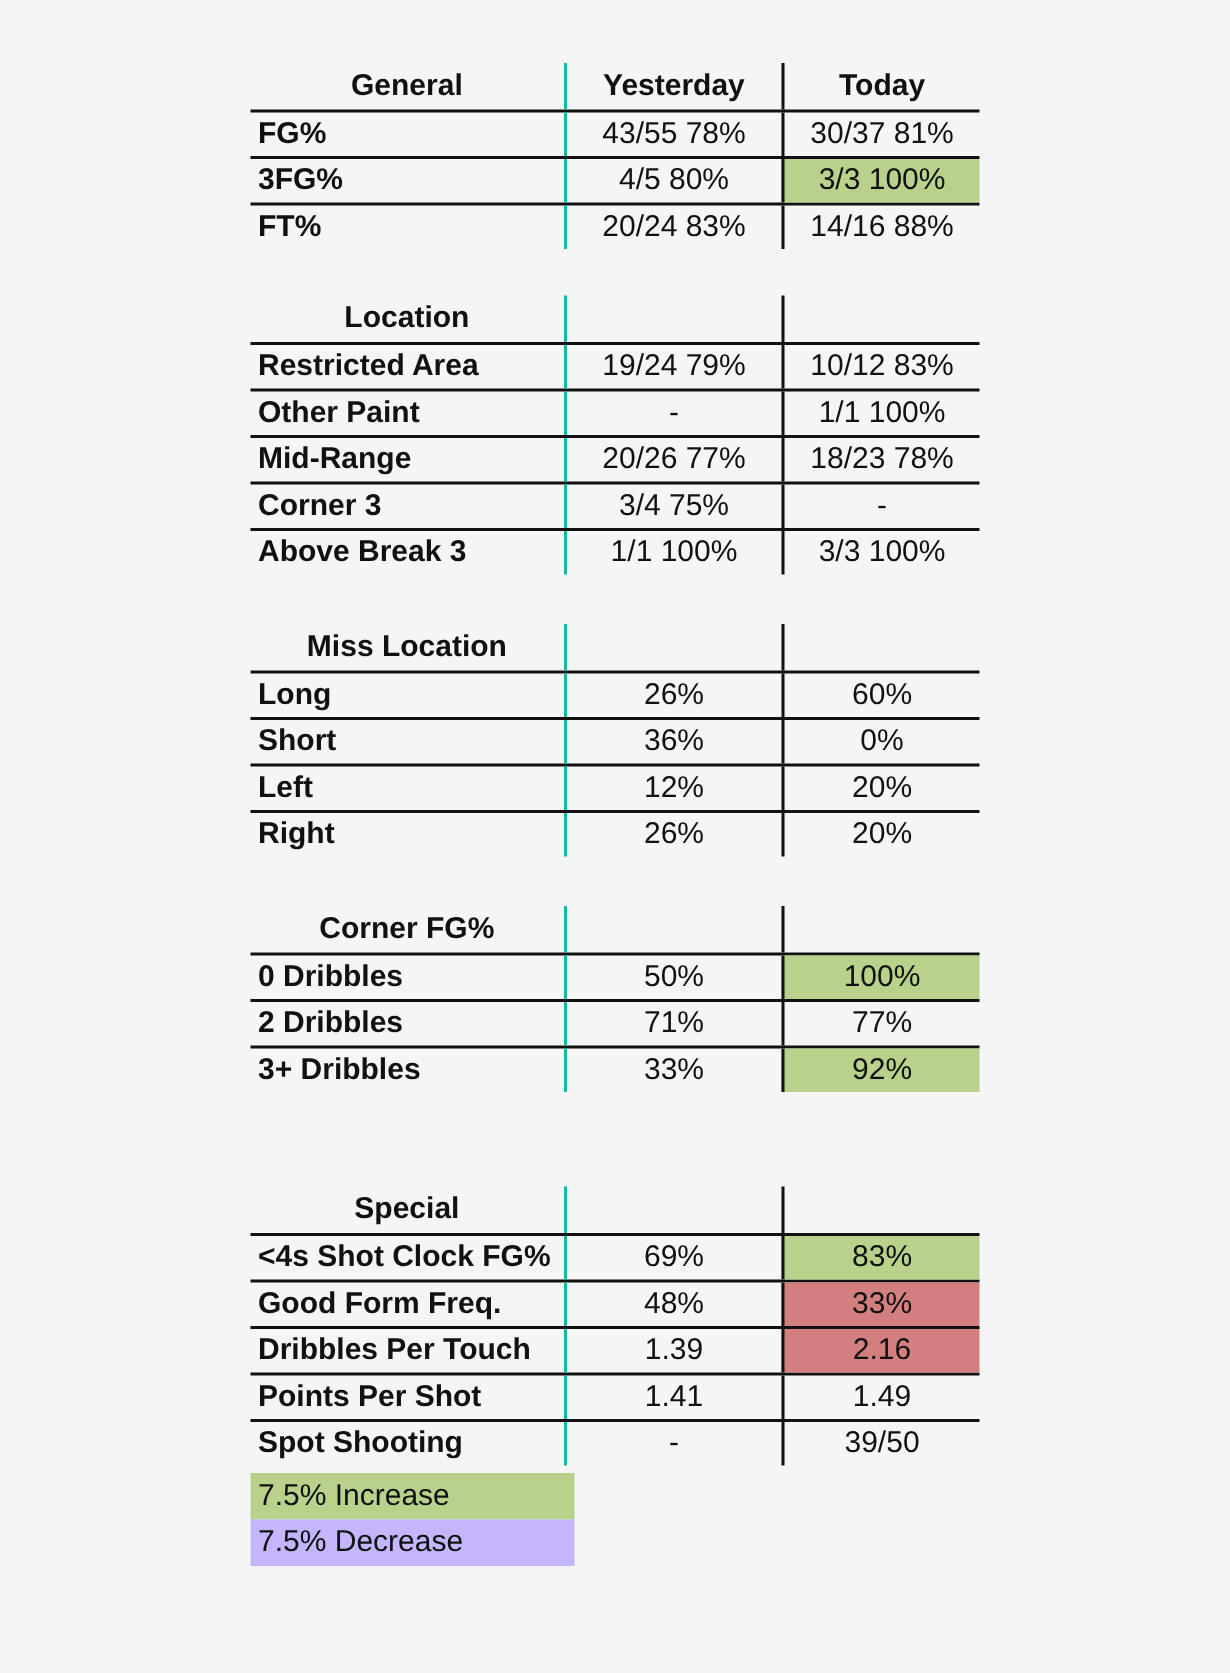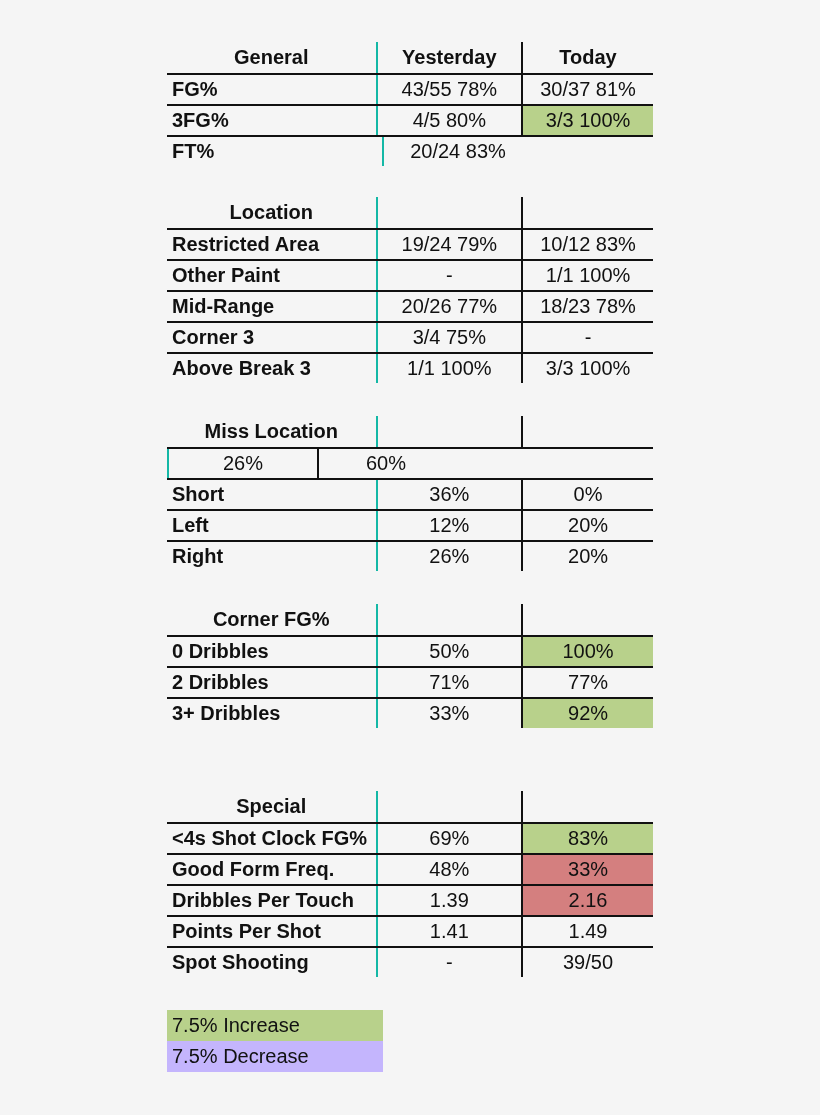--- a/index.html
+++ b/index.html
@@ -6,21 +6,21 @@
   body{width:820px;height:1115px;background:#f5f5f5;position:relative;font-family:"Liberation Sans",sans-serif;color:#111;overflow:hidden;}
   .section{position:absolute;left:167px;width:486px;}
   .row{display:flex;height:31px;align-items:center;box-sizing:border-box;}
   .row.body{border-top:2px solid #111;}
   .c{height:100%;display:flex;align-items:center;box-sizing:border-box;font-size:20px;}
   .c0{width:215px;padding-left:5px;font-weight:bold;}
   .c1{width:150px;justify-content:center;border-left:2px solid #14b8a6;}
   .c2{width:136px;justify-content:center;border-left:2px solid #111;}
   .hdr .c0{justify-content:center;padding-left:0;font-weight:bold;}
   .hdr .c1,.hdr .c2{font-weight:bold;}
-  .legend{position:absolute;left:167px;top:1010px;width:216px;border-radius:27px;}
+  .legend{position:absolute;left:167px;top:982px;width:216px;border-radius:27px;}
   .legend div{height:31px;display:flex;align-items:center;padding-left:5px;font-size:20px;}
 </style>
 </head>
 <body>
 
 <div id="root">
     <div class="section" style="top: 42px;">
       <div class="row hdr">
     <div class="c c0">General</div>
     <div class="c c1">Yesterday</div>
@@ -32,20 +32,21 @@
       <div class="c c2" style="">30/37 81%</div>
       </div>
       <div class="row body">
       <div class="c c0">3FG%</div>
       <div class="c c1">4/5 80%</div>
       <div class="c c2" style="background:#b8d18b">3/3 100%</div>
       </div>
       <div class="row body">
       <div class="c c0">FT%</div>
       <div class="c c1">20/24 83%</div>
+      <div class="c c2" style="">14/16 88%</div>
       </div>
     </div>
     <div class="section" style="top: 197px;">
       <div class="row hdr">
     <div class="c c0">Location</div>
     <div class="c c1"></div>
     <div class="c c2"></div>
       </div>
       <div class="row body">
       <div class="c c0">Restricted Area</div>
@@ -73,20 +74,21 @@
       <div class="c c2" style="">3/3 100%</div>
       </div>
     </div>
     <div class="section" style="top: 416px;">
       <div class="row hdr">
     <div class="c c0">Miss Location</div>
     <div class="c c1"></div>
     <div class="c c2"></div>
       </div>
       <div class="row body">
+      <div class="c c0">Long</div>
       <div class="c c1">26%</div>
       <div class="c c2" style="">60%</div>
       </div>
       <div class="row body">
       <div class="c c0">Short</div>
       <div class="c c1">36%</div>
       <div class="c c2" style="">0%</div>
       </div>
       <div class="row body">
       <div class="c c0">Left</div>

